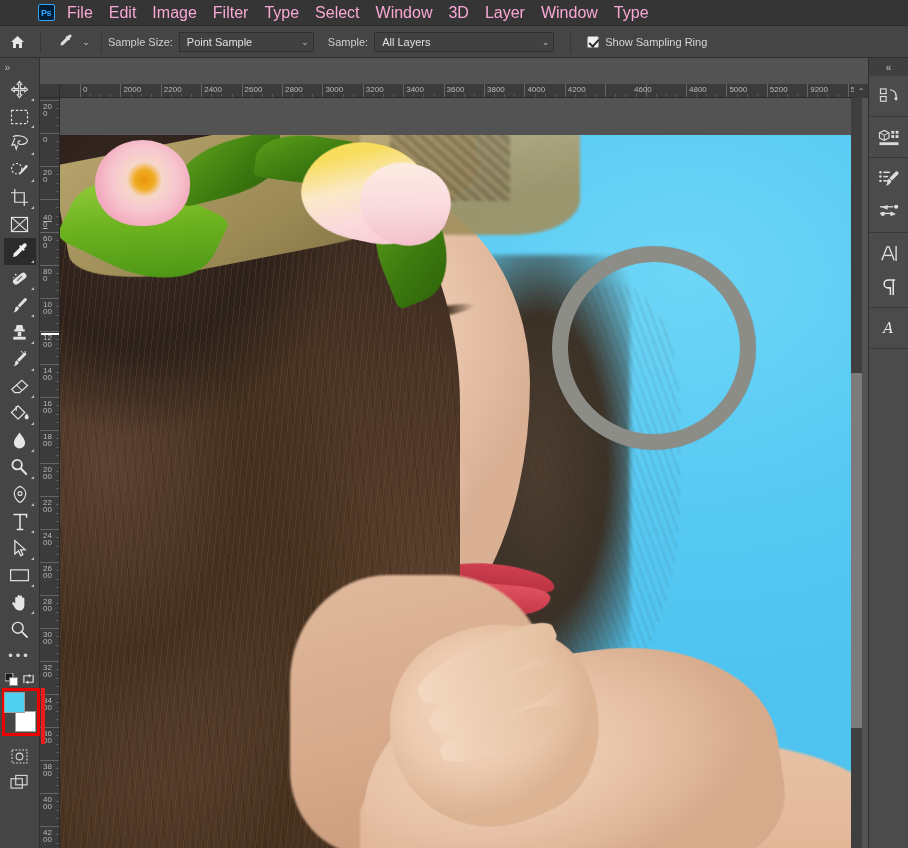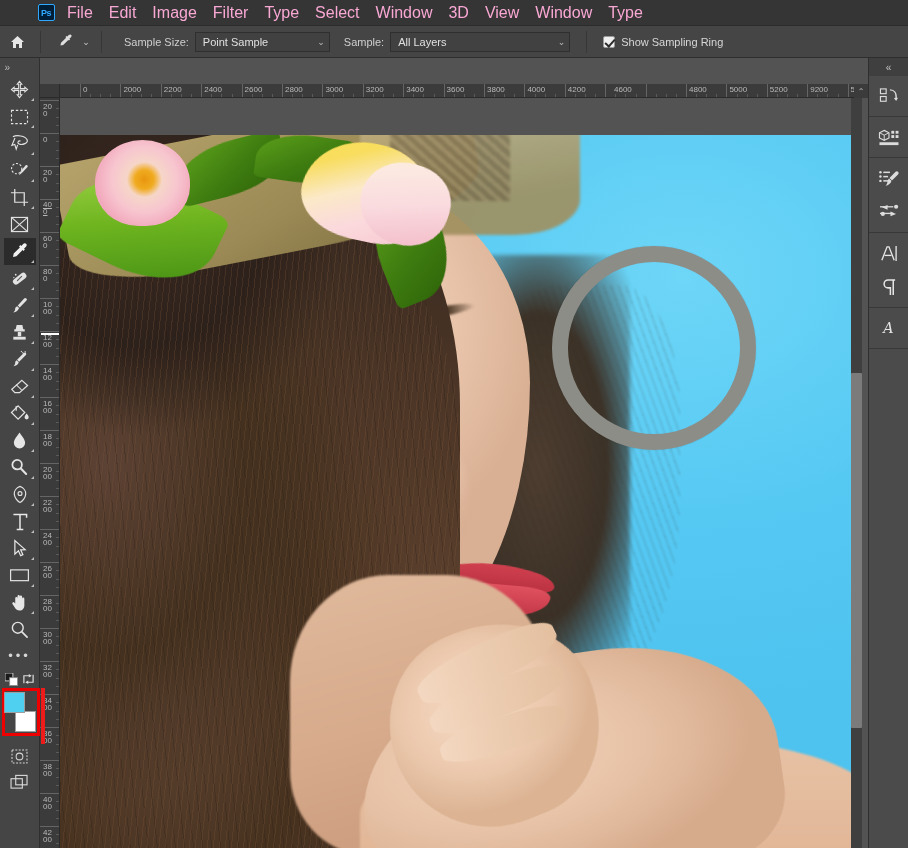--- a/index.html
+++ b/index.html
@@ -46,21 +46,21 @@
     display:flex; align-items:center; height:22px; margin-left:4px;
     padding:0 2px;
   }
   .tool-preset .tp-icon{
     width:26px; height:22px; display:flex; align-items:center; justify-content:center;
   }
   .caret{
     width:14px; height:22px; display:flex; align-items:center; justify-content:center;
     font-size:9px; color:#c8c8c8;
   }
-  .ob-label{ font-size:11px; color:#cfcfcf; margin:0 6px 0 16px; white-space:nowrap; }
+  .ob-label{ font-size:11px; color:#cfcfcf; margin:0 6px 0 0; white-space:nowrap; }
   .ob-select{
     height:20px; background:#414141; border:1px solid #2f2f2f;
     display:flex; align-items:center; justify-content:space-between;
     font-size:11px; color:#e0e0e0; padding:0 4px 0 7px; cursor:default;
   }
   .ob-select .sel-caret{ font-size:9px; color:#bdbdbd; margin-left:6px; }
   .sel-samplesize{ width:135px; }
   .sel-sample{ width:180px; }
   .ob-check{ display:flex; align-items:flex-end; margin-left:10px; cursor:default; }
   .checkbox{
@@ -431,21 +431,21 @@
       <div class="badge">Ps</div>
     </div>
     <div class="menu-item">File</div>
     <div class="menu-item">Edit</div>
     <div class="menu-item">Image</div>
     <div class="menu-item">Filter</div>
     <div class="menu-item">Type</div>
     <div class="menu-item">Select</div>
     <div class="menu-item">Window</div>
     <div class="menu-item">3D</div>
-    <div class="menu-item">View</div>
+    <div class="menu-item">Layer</div>
     <div class="menu-item">Window</div>
     <div class="menu-item">Type</div>
   </div>
 
   <div class="optionsbar">
     <div class="home-btn">
       <svg width="15" height="14" viewBox="0 0 15 14">
         <path d="M7.5 1 L14 7 L12 7 L12 13 L9 13 L9 9 L6 9 L6 13 L3 13 L3 7 L1 7 Z" fill="#e6e6e6"></path>
       </svg>
     </div>
@@ -748,21 +748,21 @@
         <div class="hnum" style="left: 504.8px;">4200</div>
         <div class="htick minor" style="left: 514.9px;"></div>
         <div class="htick minor" style="left: 525px;"></div>
         <div class="htick minor" style="left: 535.1px;"></div>
         <div class="htick" style="left: 545.2px;"></div>
         <div class="hnum" style="left: 545.2px; margin-top: 28px;">4400</div>
         <div class="htick minor" style="left: 555.3px;"></div>
         <div class="htick minor" style="left: 565.4px;"></div>
         <div class="htick minor" style="left: 575.5px;"></div>
         <div class="htick" style="left: 585.6px;"></div>
-        <div class="hnum" style="left: 551px;">4600</div>
+        <div class="hnum" style="left: 571px;">4600</div>
         <div class="htick minor" style="left: 595.7px;"></div>
         <div class="htick minor" style="left: 605.8px;"></div>
         <div class="htick minor" style="left: 615.9px;"></div>
         <div class="htick" style="left: 626px;"></div>
         <div class="hnum" style="left: 626px;">4800</div>
         <div class="htick minor" style="left: 636.1px;"></div>
         <div class="htick minor" style="left: 646.2px;"></div>
         <div class="htick minor" style="left: 656.3px;"></div>
         <div class="htick" style="left: 666.4px;"></div>
         <div class="hnum" style="left: 666.4px;">5000</div>
@@ -795,21 +795,21 @@
         <div class="vnum" style="top: 38px;">0</div>
         <div class="vtick minor" style="top: 43.25px;"></div>
         <div class="vtick minor" style="top: 51.5px;"></div>
         <div class="vtick minor" style="top: 59.75px;"></div>
         <div class="vtick" style="top: 68px;"></div>
         <div class="vnum" style="top: 71px;">200</div>
         <div class="vtick minor" style="top: 76.25px;"></div>
         <div class="vtick minor" style="top: 84.5px;"></div>
         <div class="vtick minor" style="top: 92.75px;"></div>
         <div class="vtick" style="top: 101px;"></div>
-        <div class="vnum" style="top: 103px; text-decoration: underline;">400</div>
+        <div class="vnum" style="top: 116px; text-decoration: underline;">400</div>
         <div class="vtick minor" style="top: 109.25px;"></div>
         <div class="vtick minor" style="top: 117.5px;"></div>
         <div class="vtick minor" style="top: 125.75px;"></div>
         <div class="vtick" style="top: 134px;"></div>
         <div class="vnum" style="top: 137px;">600</div>
         <div class="vtick minor" style="top: 142.25px;"></div>
         <div class="vtick minor" style="top: 150.5px;"></div>
         <div class="vtick minor" style="top: 158.75px;"></div>
         <div class="vtick" style="top: 167px;"></div>
         <div class="vnum" style="top: 170px;">800</div>

